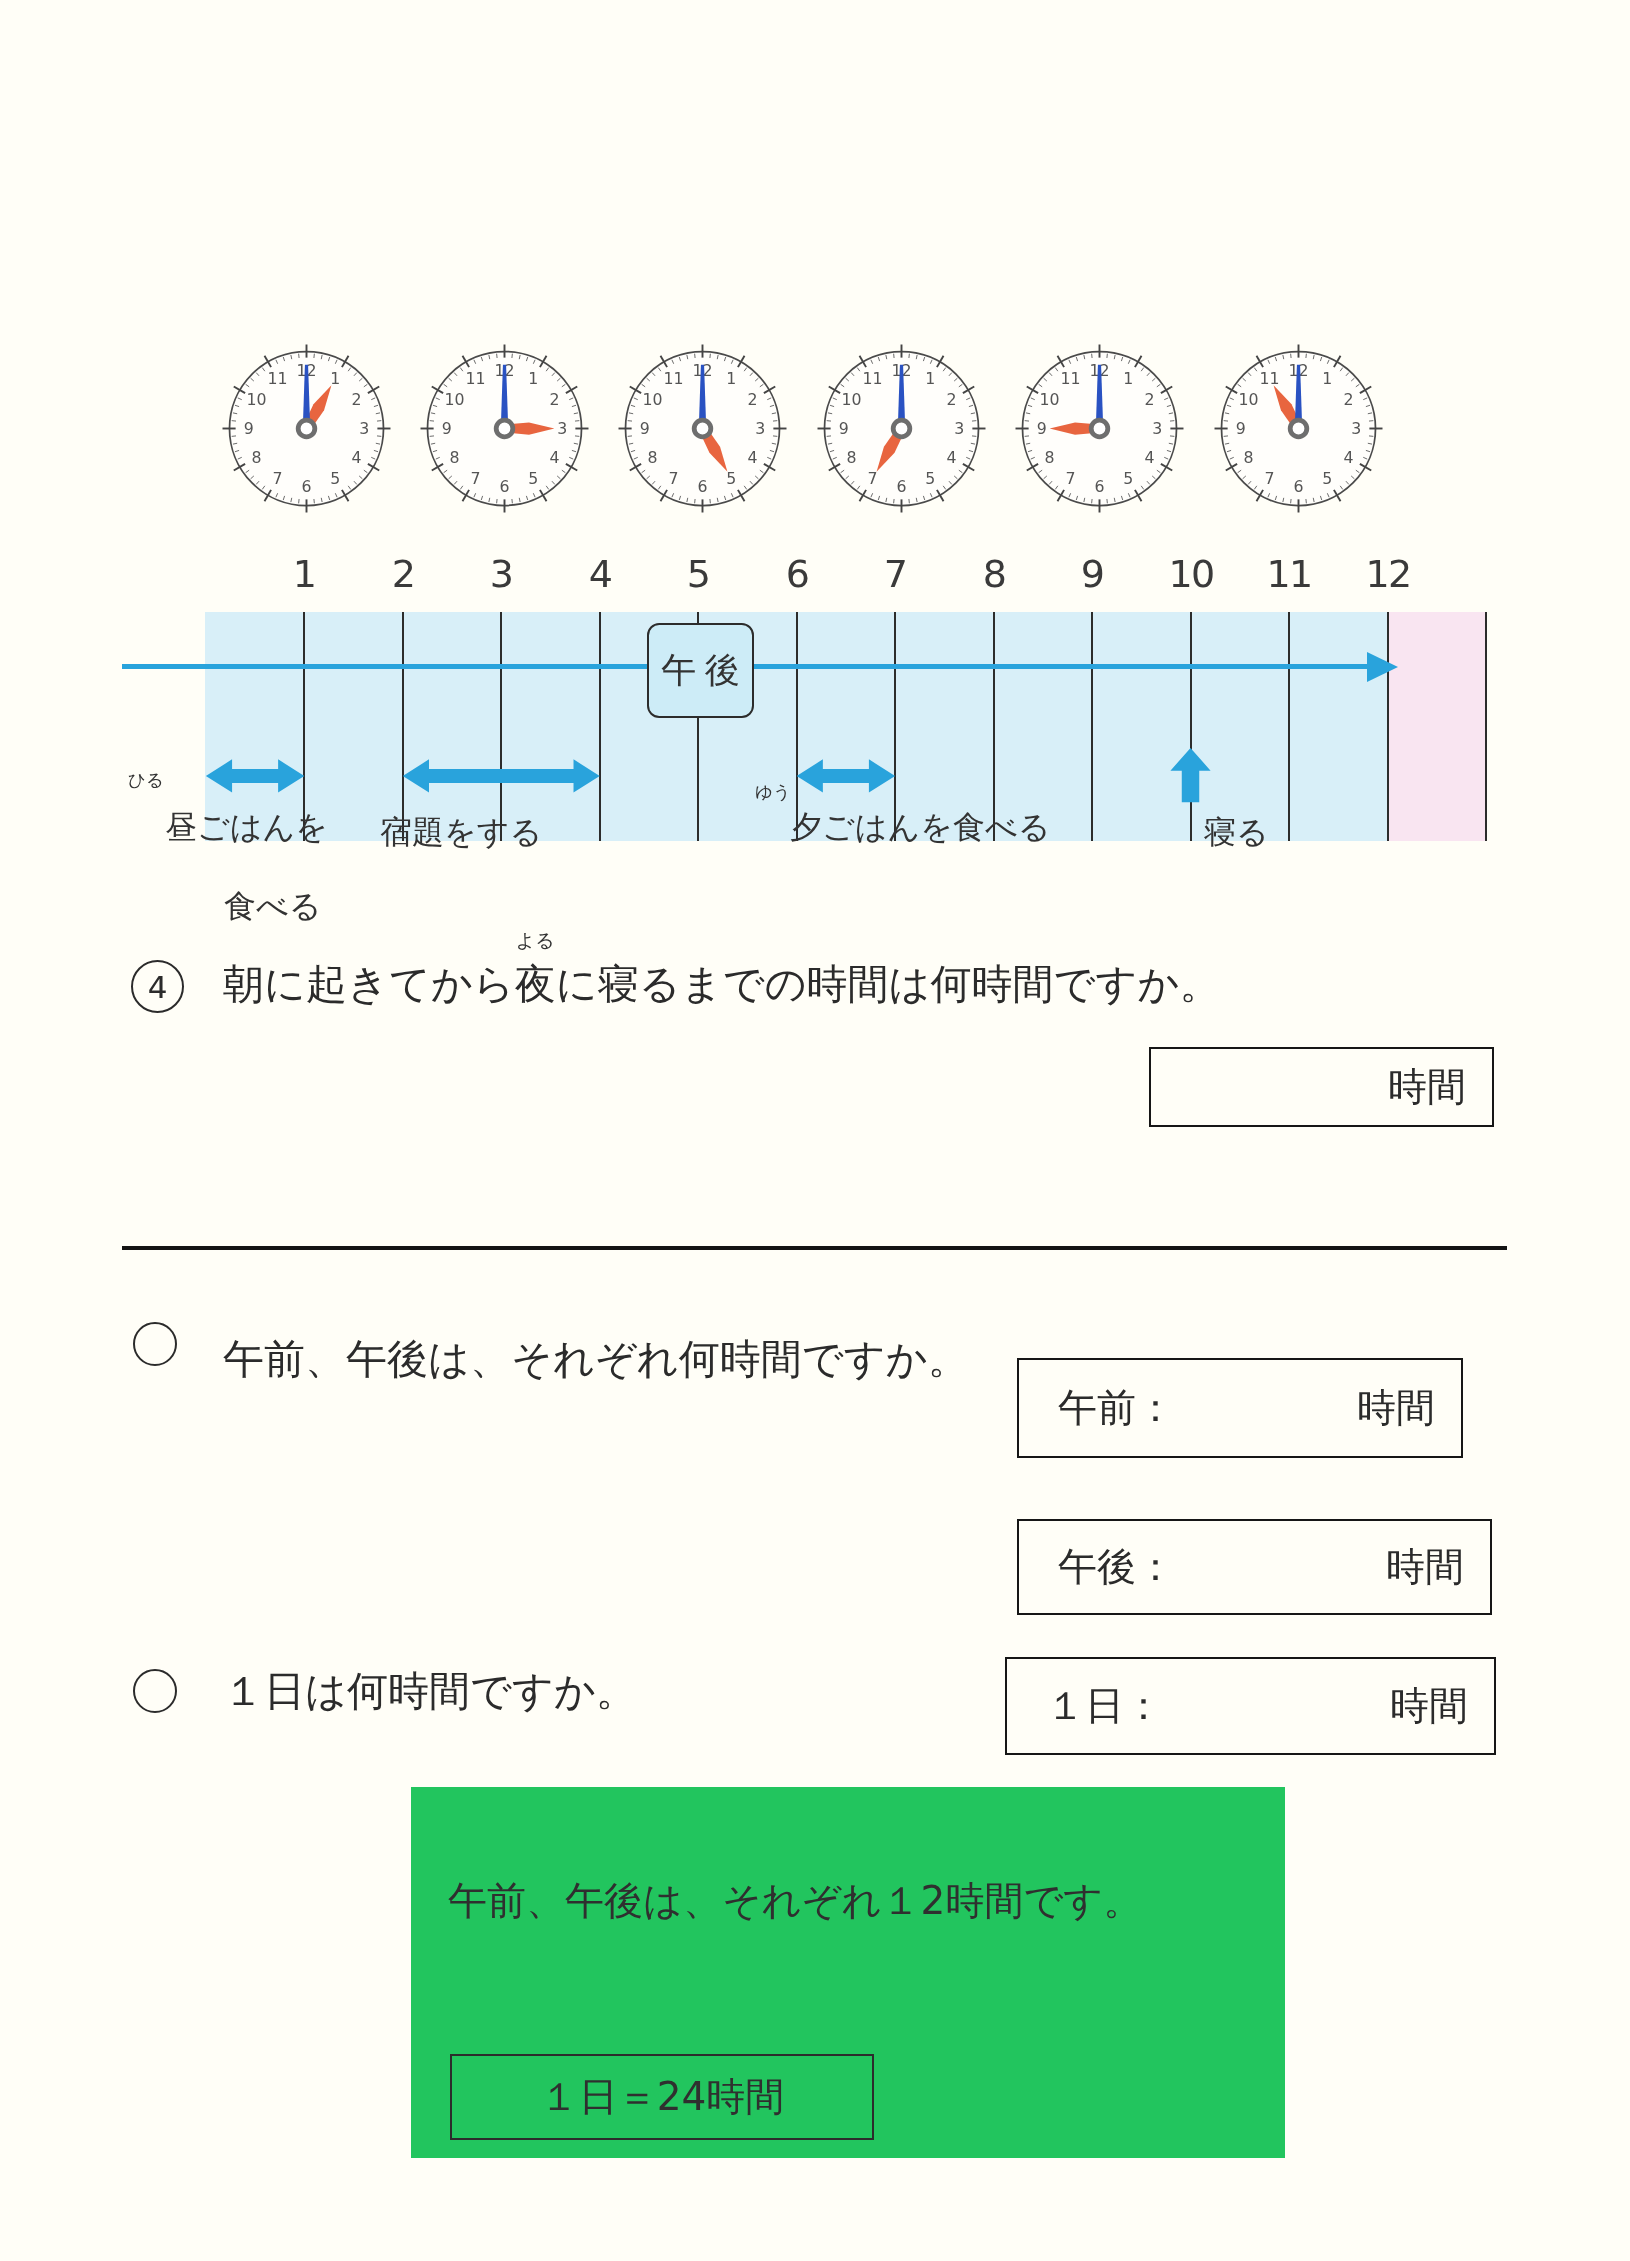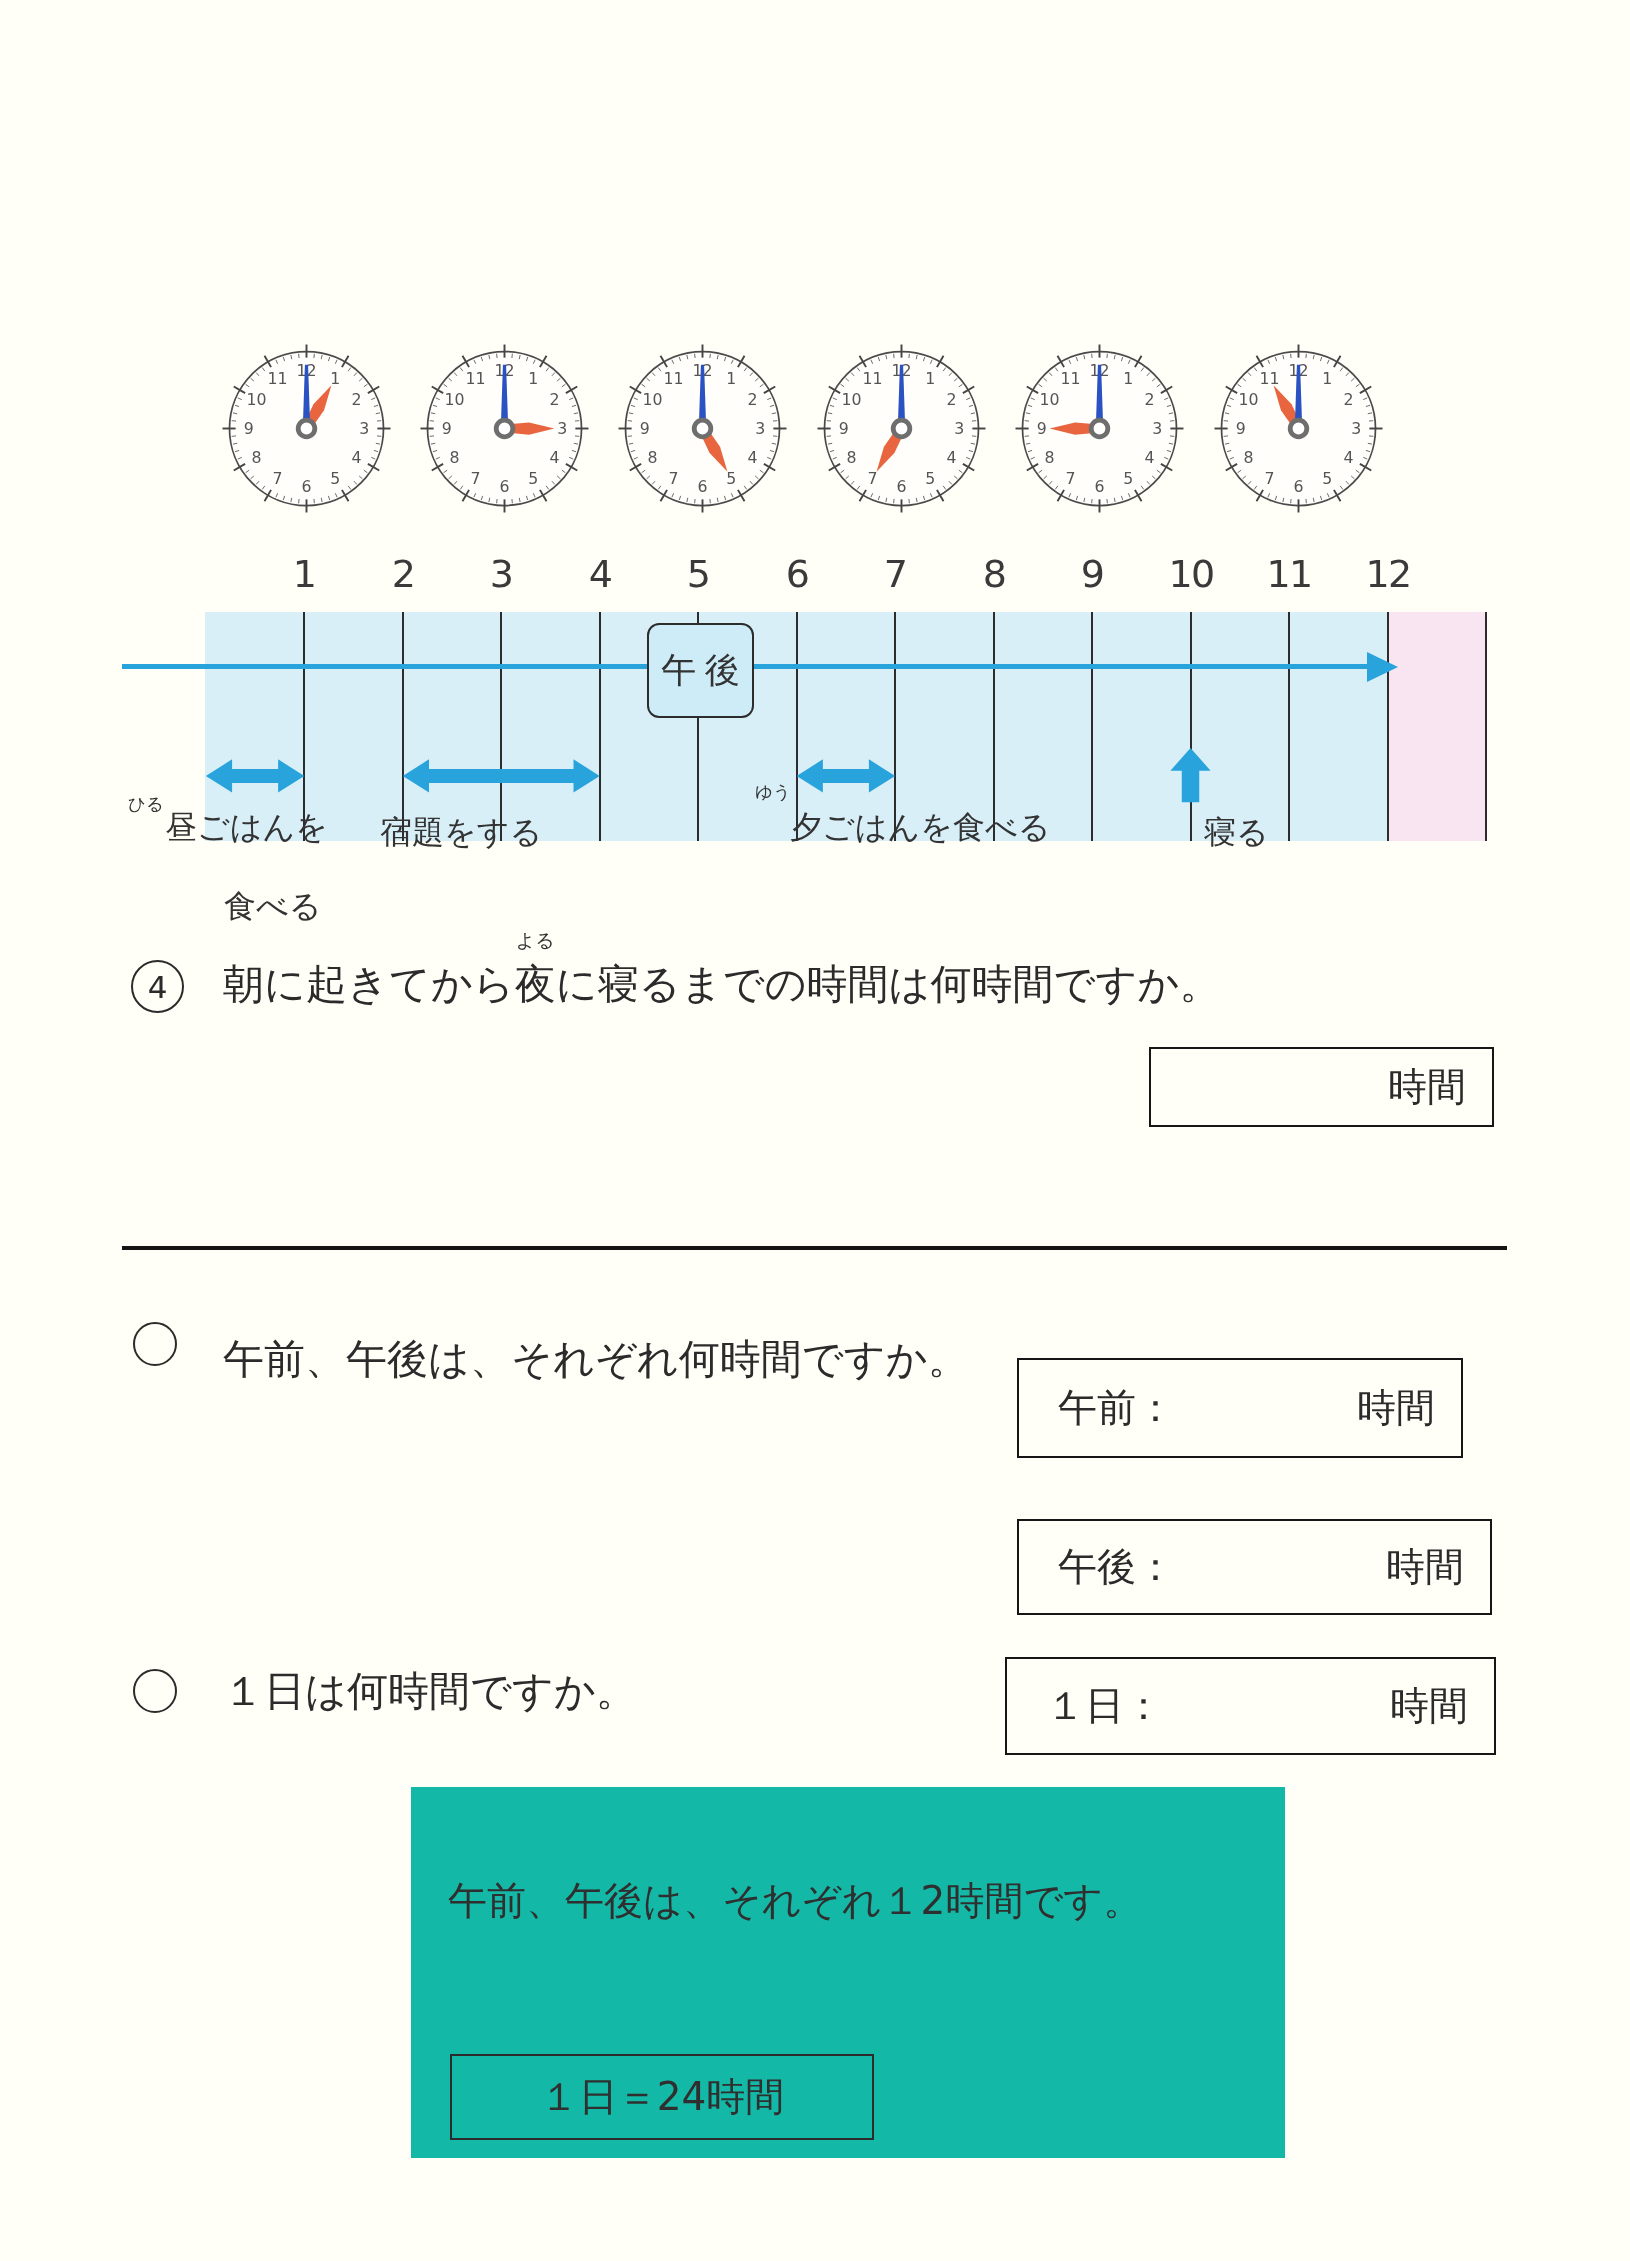--- a/index.html
+++ b/index.html
@@ -59,21 +59,21 @@
     position:absolute;border:2.6px solid #161616;background:transparent;
     display:flex;align-items:center;font-size:39px;color:#2b2b2b;
     box-sizing:border-box;padding:0 26px 0 39px;
   }
   .ans-box .unit{margin-left:auto;}
   .divider{position:absolute;left:122px;top:1246px;width:1385px;height:4.4px;background:#141414;}
 
   
   .summary{
     position:absolute;left:411px;top:1787px;width:874px;height:371px;
-    background:#14b8a6;
+    background:#22c55e;
   }
   .summary .line{position:absolute;left:37px;font-size:39px;color:#2f2f2f;white-space:nowrap;}
   .formula-box{
     position:absolute;left:39px;top:267px;width:424px;height:86px;
     border:2.6px solid #2c2c2c;display:flex;align-items:center;justify-content:center;
     font-size:39px;color:#2f2f2f;box-sizing:border-box;
   }
 </style>
 </head>
 <body>
@@ -587,21 +587,21 @@
   <div class="gogo-box">
     <span>午後</span>
   </div>
   <div class="arrows-overlay" id="activity-arrows"><svg width="1630" height="83" viewBox="0 0 1865 95">
         <polygon points="235.3,48 265.3,29 265.3,40 318,40 318,29 348,48 318,67 318,56 265.3,56 265.3,67" fill="#29a3dc"></polygon>
         <polygon points="460.70000000000005,48 490.70000000000005,29 490.70000000000005,40 656.1,40 656.1,29 686.1,48 656.1,67 656.1,56 490.70000000000005,56 490.70000000000005,67" fill="#29a3dc"></polygon>
         <polygon points="911.5,48 941.5,29 941.5,40 994.2,40 994.2,29 1024.2,48 994.2,67 994.2,56 941.5,56 941.5,67" fill="#29a3dc"></polygon>
         <polygon points="1362.3,16 1385.3,42 1372.3,42 1372.3,78 1352.3,78 1352.3,42 1339.3,42" fill="#29a3dc"></polygon>
       </svg></div>
 
-  <span class="furi" style="left:128px;top:792px;">ひる</span>
+  <span class="furi" style="left:128px;top:768px;">ひる</span>
   <div class="act-label" style="left:128px;top:806px;">昼ごはんを</div>
   <div class="act-label" style="left:187px;top:885px;">食べる</div>
   <div class="act-label" style="left:343px;top:811px;">宿題をする</div>
   <span class="furi" style="left:755px;top:780px;">ゆう</span>
   <div class="act-label" style="left:753px;top:806px;">夕ごはんを食べる</div>
   <div class="act-label" style="left:1167px;top:811px;">寝る</div>
 
   <div class="circ-num" style="left:131px;top:960px;">
     <span>4</span>
   </div>

